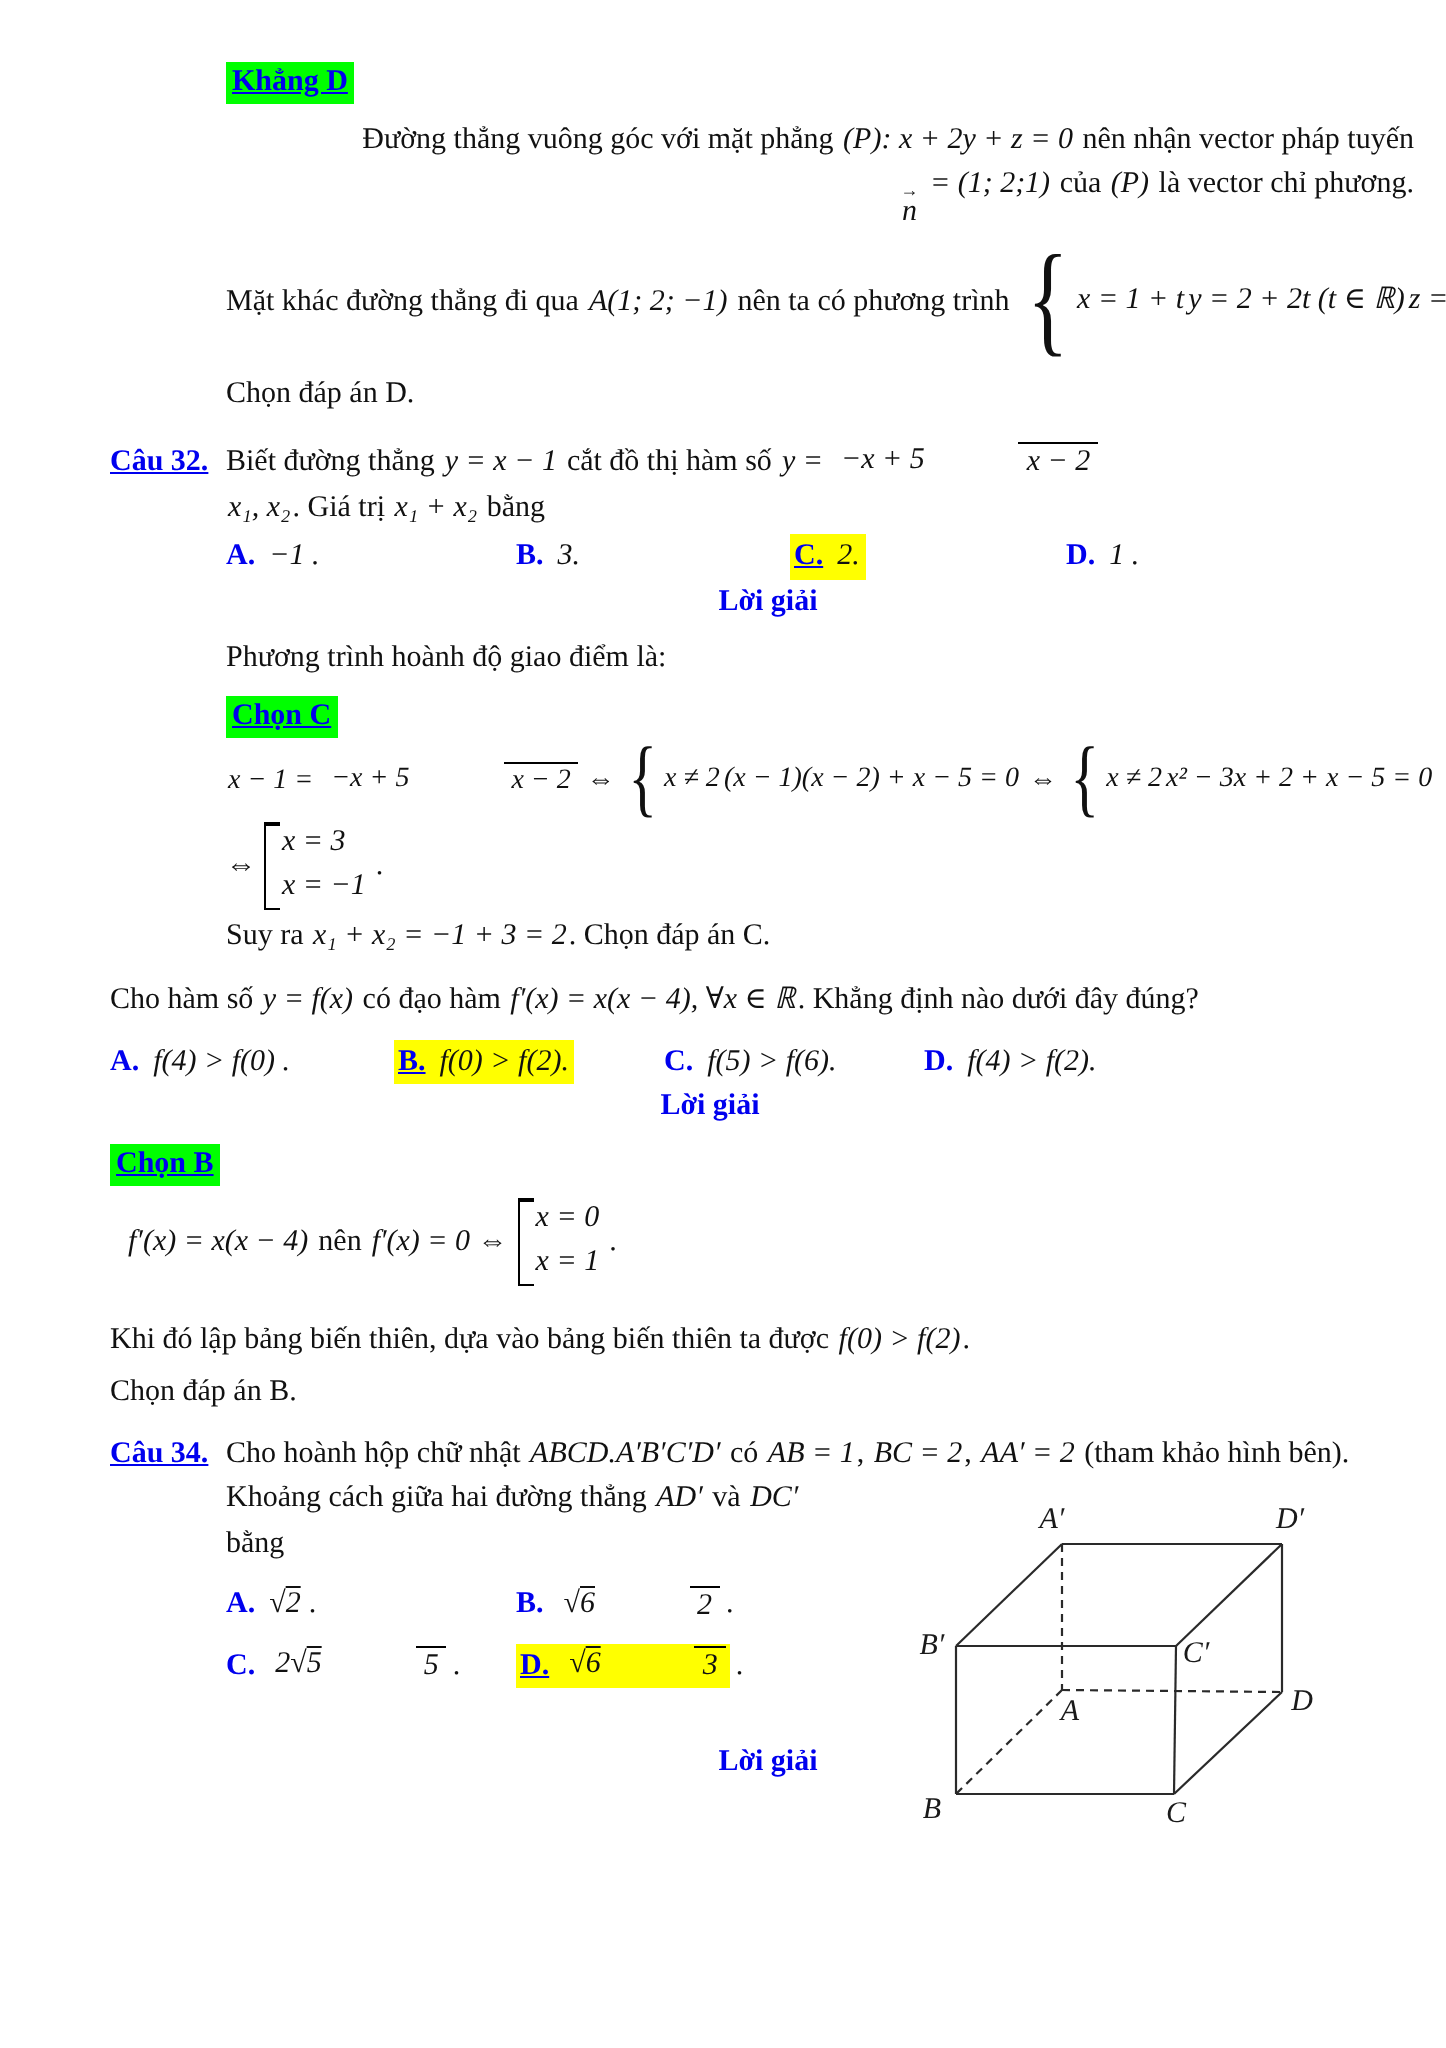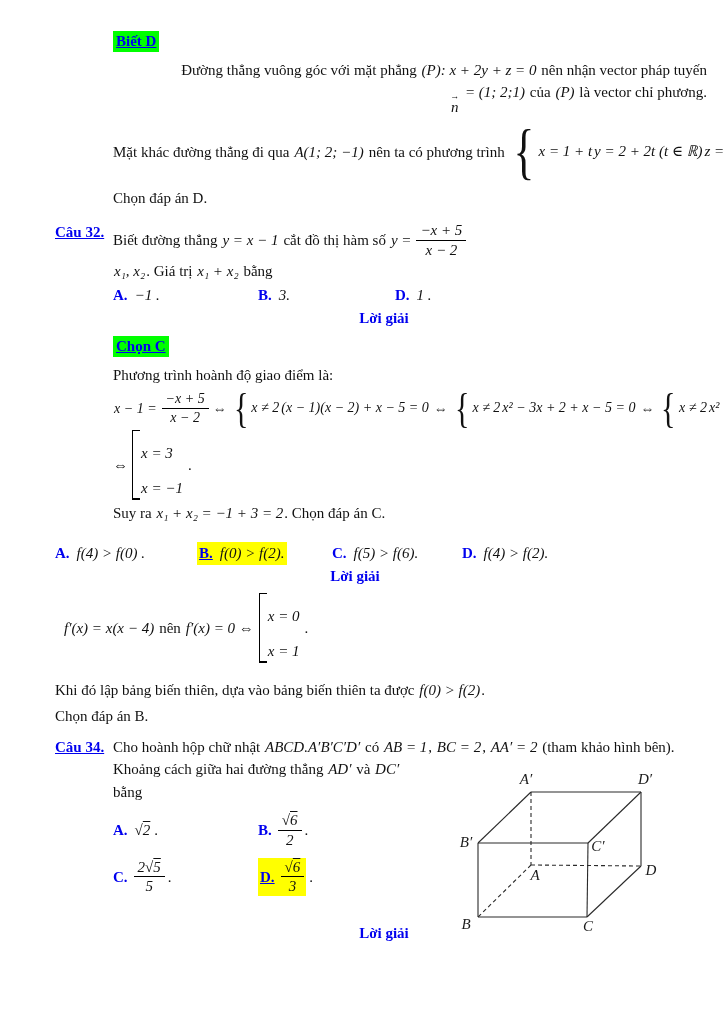--- a/index.html
+++ b/index.html
@@ -21,37 +21,37 @@
   .mi{font-style:italic; padding:0 1px; white-space:nowrap;}
   .lt{color:var(--blue); font-weight:bold; margin-right:6px;}
   .lt.u{text-decoration:underline;}
   .hl{background:var(--yellow); padding:0 2px;}
   .qlabel{color:var(--blue); font-weight:bold; width:58px; flex-shrink:0;text-decoration:underline;}
   .qblock{display:flex; padding-left:55px; padding-right:8px;}
   .qbody{flex:1; min-width:0;}
   .lg{text-align:center; color:var(--blue); font-weight:bold; padding-right:60px;}
   .mrow{display:flex; align-items:center; flex-wrap:nowrap; gap:4px; white-space:nowrap;}
   
-  .frac{display:inline-flex; flex-direction:column; text-align:center; vertical-align:middle; font-style:italic;}
+  .frac{display:inline-flex; flex-direction:row; text-align:center; vertical-align:middle; font-style:italic;gap:43px;}
   .frac .num{padding:0 4px; line-height:1.25;}
   .frac .den{border-top:1px solid #000; padding:0 4px; line-height:1.25;}
   
   .sys{display:inline-flex; align-items:center;}
   .sys .br{font-weight:400; line-height:0.8; transform:scaleX(0.7); margin-right:-1px; font-style:normal;}
   .sys3 .br{font-size:62px;}
   .sys2 .br{font-size:43px;}
   .sys .rows{display:flex; flex-direction:row; justify-content:center;}
   .sys .rows>span{line-height:1.45; text-align:left;}
   
   .bra{display:inline-flex; align-items:center;}
   .bra .rows{display:flex; flex-direction:column; border-left:1.3px solid #000; padding-left:7px; position:relative;}
   .bra .rows::before,.bra .rows::after{content:""; position:absolute; left:0; width:7px; height:1.3px; background:#000;}
   .bra .rows::before{top:0}
   .bra .rows::after{bottom:0}
-  .bra .rows>span{line-height:1.45;margin-top:13px;}
+  .bra .rows>span{line-height:1.45;}
   
   .vec{display:inline-flex; flex-direction:column; align-items:center; vertical-align:-2px;}
   .vec .ar{font-size:9px; line-height:0.5; font-style:normal;}
   .vec .bs{line-height:1.1;}
   
   .rad{font-style:normal;}
   .rdc{text-decoration:overline;}
   
   .optrow{display:flex; align-items:center; margin-top:2px;}
   .optrow .opt{display:flex; align-items:center;}
@@ -69,21 +69,21 @@
   .optgrid .o1{width:145px;}
   .sp{margin-top:6px;text-align:right;}
 </style>
 </head>
 <body>
 
 <div class="page">
 
   <div class="indent">
     <div>
-      <span class="chon">Biết D</span>
+      <span class="chon">Khẳng D</span>
     </div>
     <div class="sp">
       <span>Đường thẳng vuông góc với mặt phẳng</span>
       <span class="mi">(P): x + 2y + z = 0</span>
       <span>nên nhận vector pháp tuyến</span>
       <br>
       <span class="vec mi">
           <span class="ar">→</span>
           <span class="bs">n</span>
         </span>
@@ -129,30 +129,33 @@
       </div>
       <div class="optrow">
         <span class="opt o1">
             <span class="lt">A.</span>
             <span class="mi">−1 .</span>
           </span>
         <span class="opt o2">
             <span class="lt">B.</span>
             <span class="mi">3.</span>
           </span>
+        <span class="opt o3">
+            <span class="hl"><span class="lt u">C.</span><span class="mi">2.</span></span>
+          </span>
         <span class="opt">
             <span class="lt">D.</span>
             <span class="mi">1 .</span>
           </span>
       </div>
       <div class="lg">Lời giải</div>
+      <div style="margin-top:6px;">Phương trình hoành độ giao điểm là:</div>
       <div style="margin-top:6px;">
         <span class="chon">Chọn C</span>
       </div>
-      <div style="margin-top:6px;">Phương trình hoành độ giao điểm là:</div>
       <div class="mrow eq" style="margin-top:4px;">
         <span class="mi">x − 1 =</span>
         <span class="frac">
           <span class="num">−x + 5</span>
           <span class="den">x − 2</span>
         </span>
         <span>⇔</span>
         <span class="sys sys2">
           <span class="br">{</span>
           <span class="rows">
@@ -189,38 +192,47 @@
       </div>
       <div style="margin-top:2px;">
         <span>Suy ra</span>
         <span class="mi">x₁ + x₂ = −1 + 3 = 2</span><span>. Chọn đáp án C.</span>
       </div>
     </div>
   </div>
 
   <div class="qblock q33" style="margin-top:10px;">
     <div class="qbody">
+      <div>
+        <span>Cho hàm số</span>
+        <span class="mi">y = f(x)</span>
+        <span>có đạo hàm</span>
+        <span class="mi">f′(x) = x(x − 4), ∀x ∈ ℝ</span><span>. Khẳng định nào dưới đây đúng?</span>
+      </div>
       <div class="optrow" style="margin-top:8px;">
         <span class="opt o1">
             <span class="lt">A.</span>
             <span class="mi">f(4) &gt; f(0) .</span>
           </span>
         <span class="opt o2">
             <span class="hl"><span class="lt u">B.</span><span class="mi">f(0) &gt; f(2).</span></span>
           </span>
         <span class="opt o3">
             <span class="lt">C.</span>
             <span class="mi">f(5) &gt; f(6).</span>
           </span>
         <span class="opt">
             <span class="lt">D.</span>
             <span class="mi">f(4) &gt; f(2).</span>
           </span>
       </div>
       <div class="lg">Lời giải</div>
+      <div style="margin-top:6px;">
+        <span class="chon">Chọn B</span>
+      </div>
       <div class="mrow" style="margin-top:6px; padding-left:8px;">
         <span class="mi">f′(x) = x(x − 4)</span>
         <span>nên</span>
         <span class="mi">f′(x) = 0 ⇔</span>
         <span class="bra">
           <span class="rows">
             <span class="mi">x = 0</span>
             <span class="mi">x = 1</span>
           </span>
         </span>

